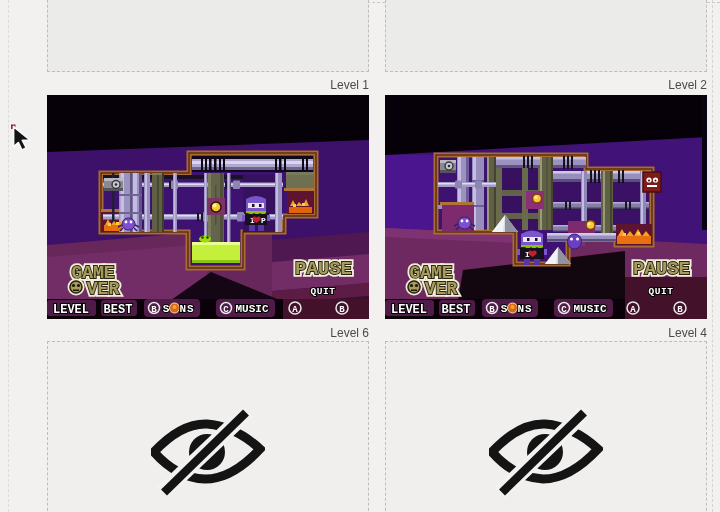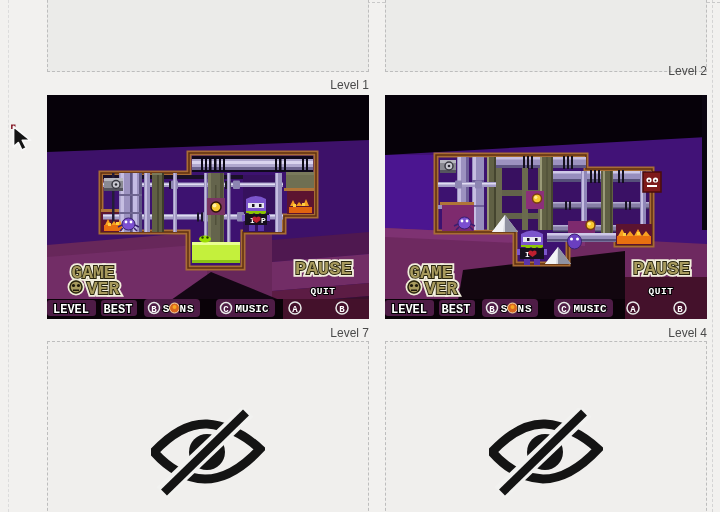--- a/index.html
+++ b/index.html
@@ -17,21 +17,21 @@
 <div class="abs" style="left:47px;top:2px;width:673px;height:0;border-top:1px dashed #c9c9c9;"></div>
 
 <div class="abs" style="left:8px;top:0;width:0;height:512px;border-left:1px dashed #dcdcdc;"></div>
 
 <div class="thumb" style="left:47px;top:-20px;width:322px;height:92px;"></div>
 
 <div class="thumb" style="left:385px;top:-20px;width:322px;height:92px;"></div>
 
 <div class="cap" style="left:47px;top:78px;">Level 1</div>
 
-<div class="cap" style="left:385px;top:64px;">Level 2</div>
+<div class="cap" style="left:385px;top:78px;">Level 2</div>
 
 <div class="abs" style="left:47px;top:95px;width:322px;height:224px;">
 <svg width="322" height="224" viewBox="0 0 322 224" xmlns="http://www.w3.org/2000/svg">
 
 <rect x="0" y="0" width="322" height="224" fill="#060109"></rect>
 
 <polygon points="0,57 322,45 322,224 0,224" fill="#3D1169"></polygon>
 
 <polygon points="0,150 225,131 225,207 0,207" fill="#67275A"></polygon>
 
@@ -463,21 +463,21 @@
 
 <circle cx="248" cy="213" r="6" fill="none" stroke="#E8E8E8" stroke-width="1.5"></circle>
 <text x="248" y="216.5" font-family="'Liberation Mono',monospace" font-weight="bold" font-size="9" fill="#fff" text-anchor="middle">A</text>
 
 <circle cx="295" cy="213" r="6" fill="none" stroke="#E8E8E8" stroke-width="1.5"></circle>
 <text x="295" y="216.5" font-family="'Liberation Mono',monospace" font-weight="bold" font-size="9" fill="#fff" text-anchor="middle">B</text>
 
 </svg>
 </div>
 
-<div class="cap" style="left:47px;top:326px;">Level 7</div>
+<div class="cap" style="left:47px;top:326px;">Level 6</div>
 
 <div class="cap" style="left:385px;top:326px;">Level 4</div>
 
 <div class="thumb" style="left:47px;top:341px;width:322px;height:180px;background:#f0efed;"></div>
 
 <div class="thumb" style="left:385px;top:341px;width:322px;height:180px;background:#f0efed;"></div>
 
 <div class="abs" style="left:151px;top:408px;"><svg width="114" height="90" viewBox="0 0 114 90" xmlns="http://www.w3.org/2000/svg">
 
 <path d="M3,44 Q30,15 56,16 Q84,18 109,41 Q81,71 54,71 Q26,70 3,44 Z" fill="none" stroke="#141414" stroke-width="9"></path>

